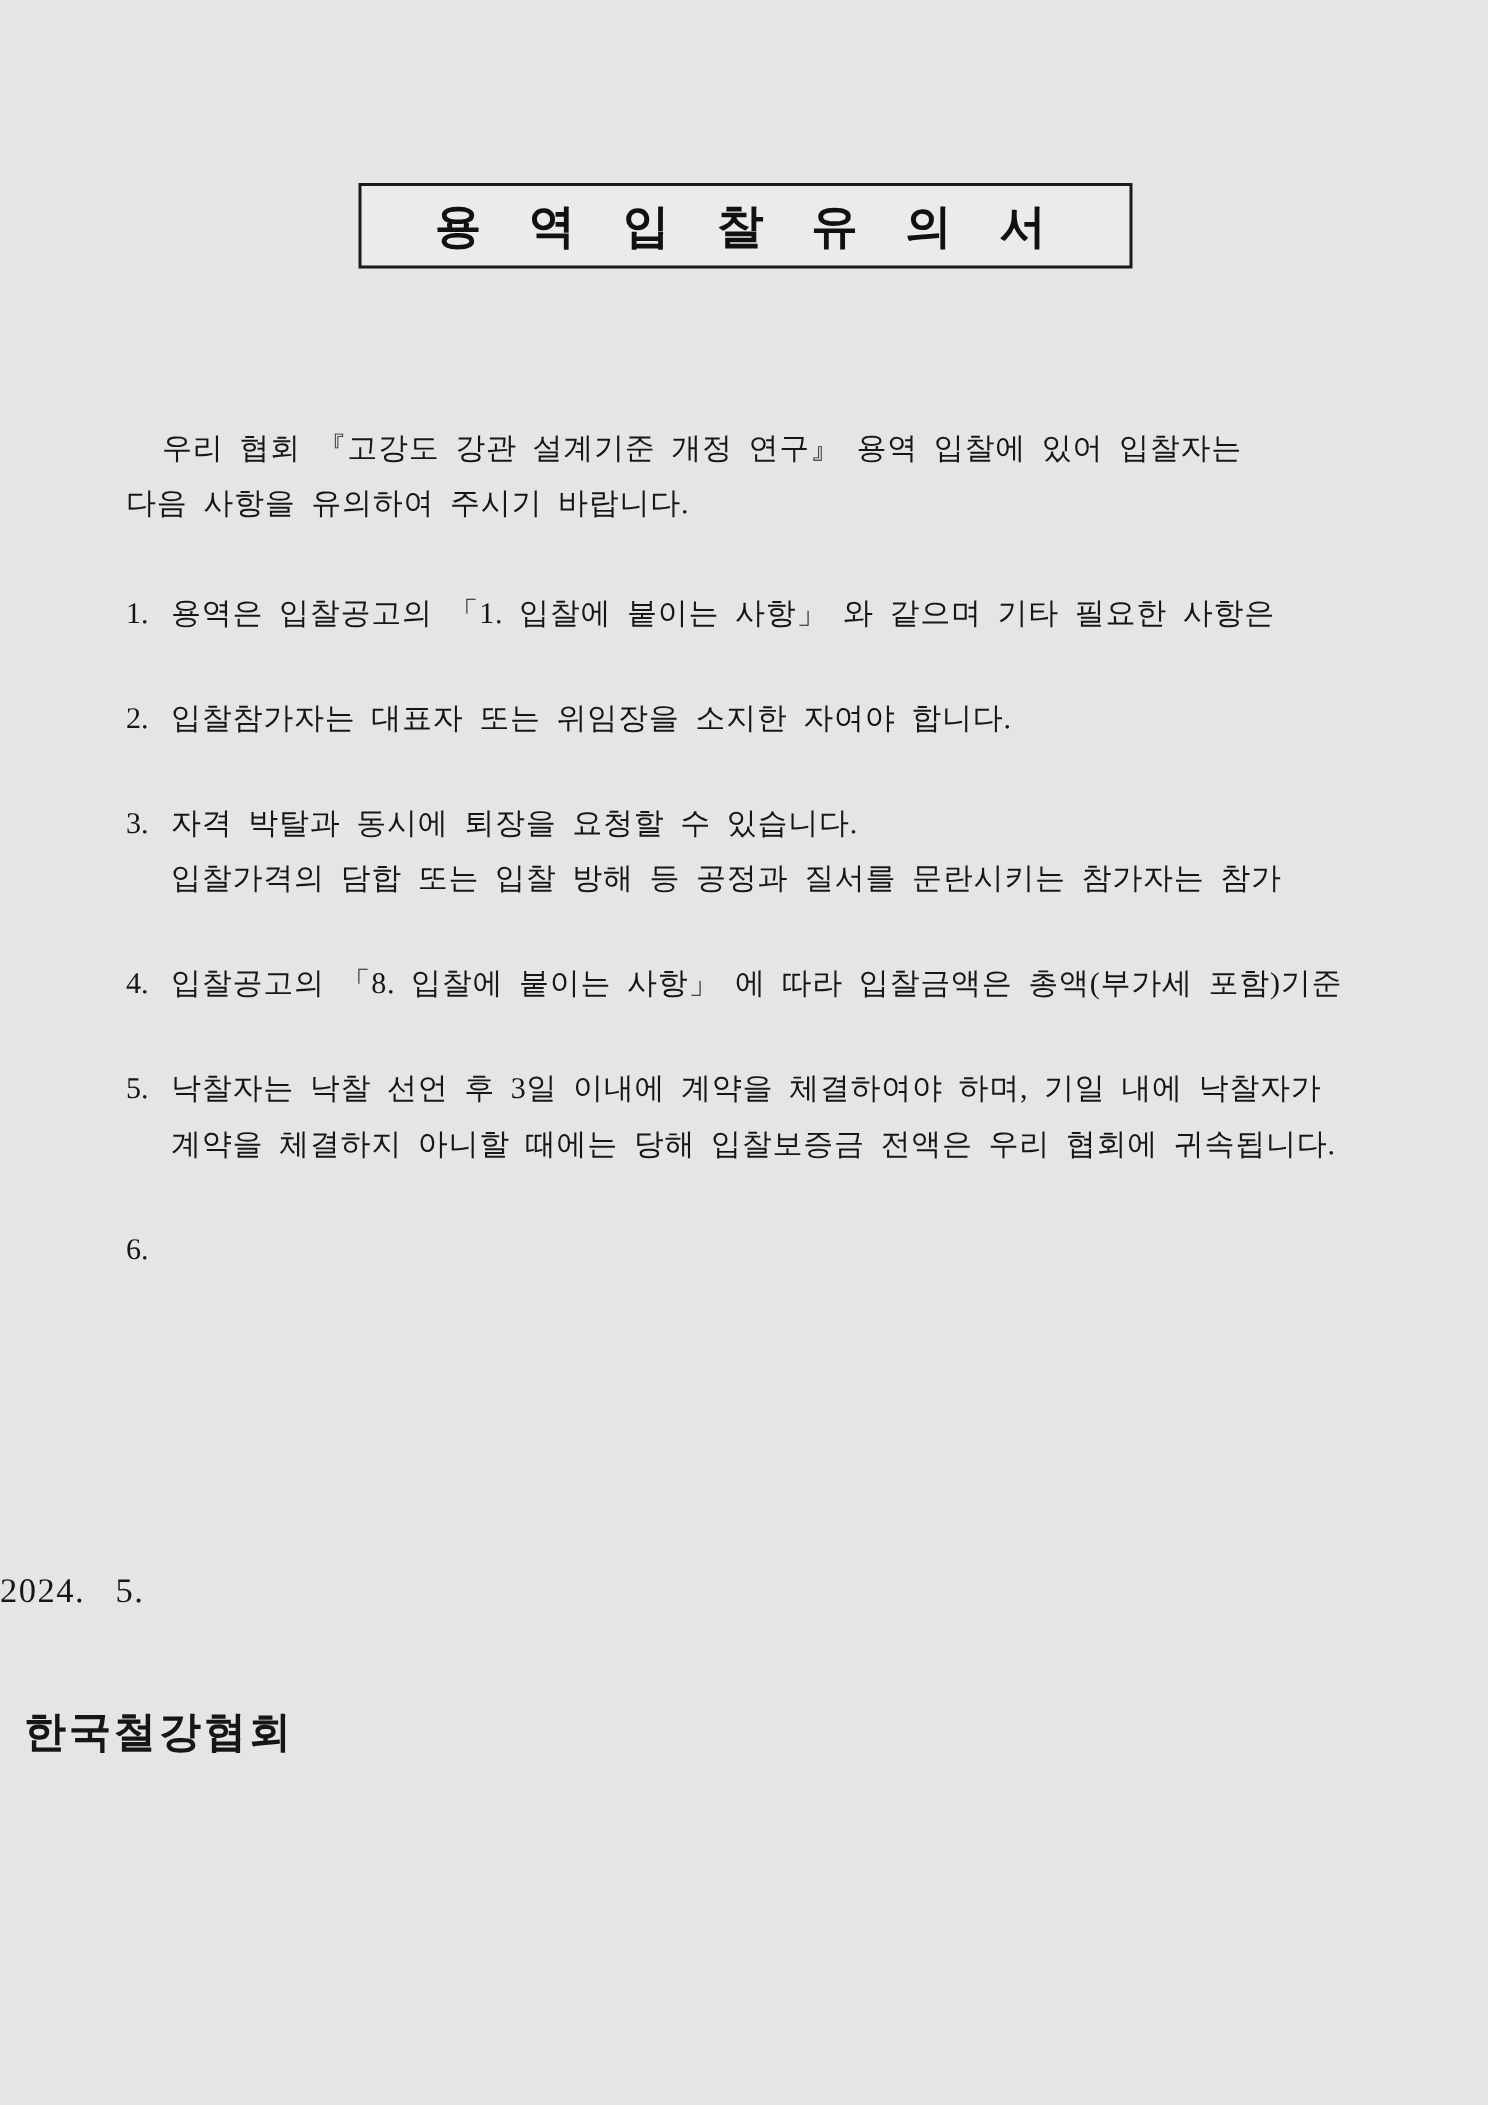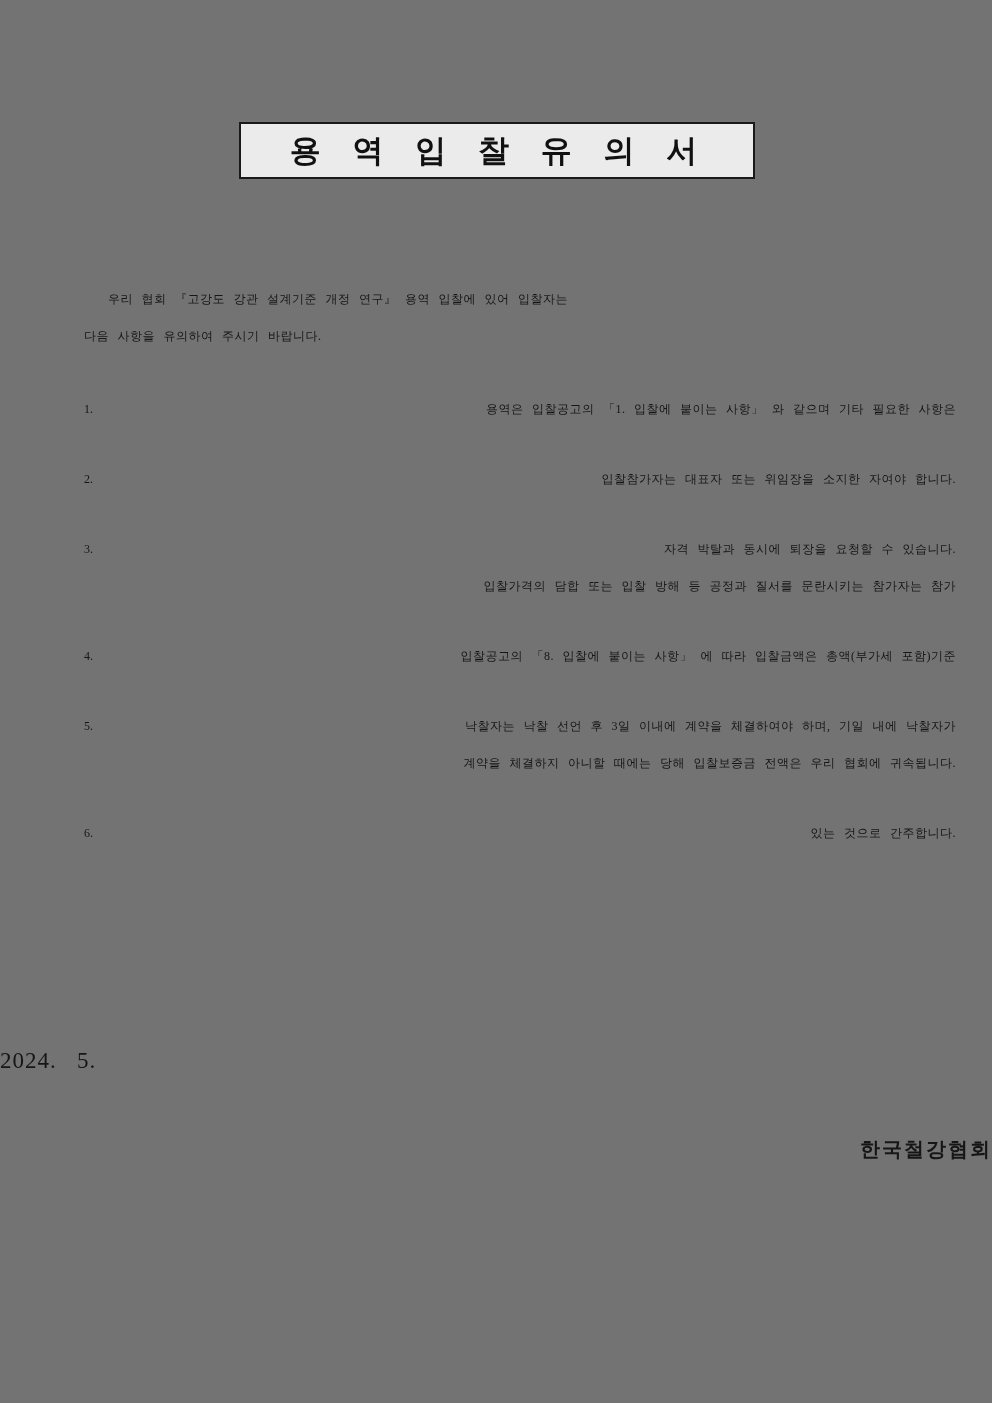--- a/index.html
+++ b/index.html
@@ -2,21 +2,21 @@
 <html><head>
 <meta charset="utf-8">
 <style>
   * { margin: 0; padding: 0; box-sizing: border-box; }
   html, body { background: #ffffff; }
   .page {
     position: relative;
     width: 992px;
     height: 1403px;
     margin: 0 auto;
-    background: #737373;
+    background: #e5e5e5;
     color: #161616;
     font-family: "Liberation Serif", "DejaVu Serif", serif;
     overflow: hidden;
   }
   .title-box {
     position: absolute;
     left: 239px;
     top: 122px;
     width: 516px;
     height: 57px;
@@ -32,57 +32,58 @@
     letter-spacing: 7px;
     word-spacing: 10px;
     white-space: nowrap;
     color: #111;
   }
   .body-block {
     position: absolute;
     top: 281px;
     left: 84px;
     right: 36px;
-    font-size: 12px;
+    font-size: 20px;
     line-height: 37px;
     letter-spacing: 0.5px;
     word-spacing: 5px;
   }
   .body-block p { margin: 0; white-space: nowrap; }
   .intro-line-1 { text-indent: 24px; }
   .items { margin-top: 36px; }
   .item {
     display: flex;
     align-items: flex-start;
     margin-bottom: 33px;
   }
   .item-num {
     flex: 0 0 30px;
     letter-spacing: 0;
   }
-  .item-lines { flex: 1 1 auto; text-align: right; }
+  .item-lines { flex: 1 1 auto; }
   .doc-date {
     position: absolute;
     top: 1048px;
     left: 0;
     width: 100%;
     text-align: left;
     font-size: 23px;
     letter-spacing: 1px;
     white-space: pre;
   }
   .doc-org {
     position: absolute;
     top: 1136px;
     left: 0;
     width: 100%;
-    text-align: right;
-    font-size: 20px;
+    text-align: left;
+    font-size: 28px;
     font-weight: 600;
     letter-spacing: 2px;
+    padding-left: 16px;
   }
 </style>
 </head>
 <body>
 
 <div class="page">
 
   <div class="title-box">
     <span class="title-text">용 역 입 찰 유 의 서</span>
   </div>
@@ -129,21 +130,20 @@
         <span class="item-num">5.</span>
         <div class="item-lines">
           <p>낙찰자는 낙찰 선언 후 3일 이내에 계약을 체결하여야 하며, 기일 내에 낙찰자가</p>
           <p>계약을 체결하지 아니할 때에는 당해 입찰보증금 전액은 우리 협회에 귀속됩니다.</p>
         </div>
       </div>
 
       <div class="item">
         <span class="item-num">6.</span>
         <div class="item-lines">
-          <p>있는 것으로 간주합니다.</p>
         </div>
       </div>
 
     </div>
   </div>
 
   <div class="doc-date">2024.   5.</div>
 
   <div class="doc-org">한국철강협회</div>
 

